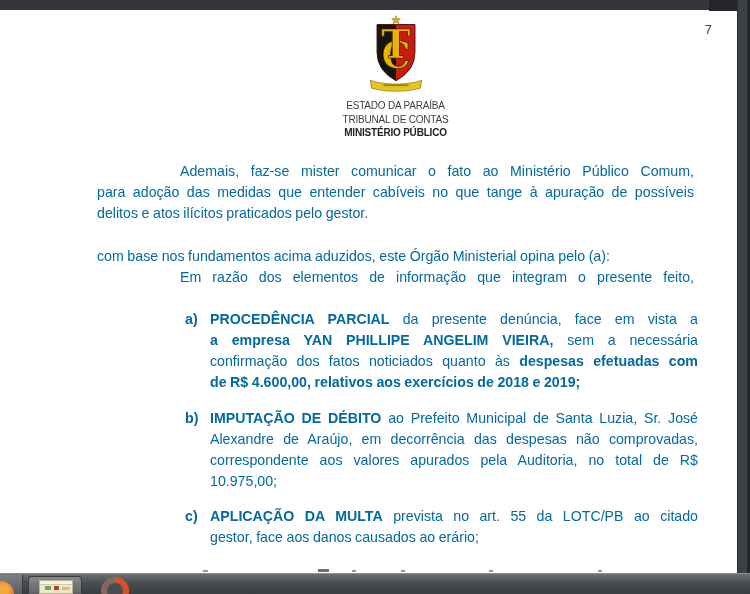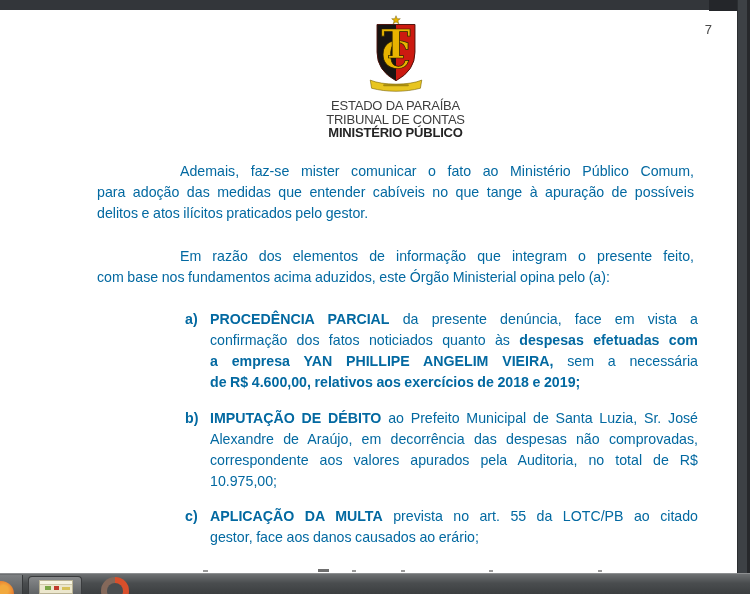--- a/index.html
+++ b/index.html
@@ -13,21 +13,21 @@
   .right-bar { position:absolute; right:0; top:0; width:13px; height:594px; background:#3d4145; border-left:1px solid #2b2e31; }
   .right-bar::after { content:""; position:absolute; right:0; top:0; width:3px; height:100%; background:#26282b; }
 
   
   .page { position:absolute; left:0; top:10px; width:737px; height:563px; background:#ffffff; }
   .page-number { position:absolute; right:25px; top:12px; font-size:13px; color:#4a4a4a; }
 
   
   .letterhead { position:absolute; left:97px; top:5px; width:597px; text-align:center; }
   .logo-svg { width:68px; height:80px; display:inline-block; }
-  .org-line { font-size:13px; line-height:13.5px; color:#3d3d3d; letter-spacing:-0.2px; }
+  .org-line { font-size:10px; line-height:13.5px; color:#3d3d3d; letter-spacing:-0.2px; }
   .org-line.bold { font-weight:bold; color:#242424; }
 
   
   .doc-body { position:absolute; left:97px; top:151px; width:597px; font-size:14.2px;
               line-height:21px; color:#0369a1; word-spacing:-0.4px; }
   .line { height:21px; overflow:hidden; }
   .line.just { text-align:justify; text-align-last:justify; }
   .line.indent { padding-left:83px; }
   .bold { font-weight:bold;text-align:center; }
 
@@ -94,31 +94,31 @@
       <div class="org-line bold">MINISTÉRIO PÚBLICO</div>
     </div>
 
     <div class="doc-body">
       <div class="para para-1">
           <div class="line just indent"><span>Ademais, faz-se mister comunicar o fato ao Ministério Público Comum,</span></div>
           <div class="line just"><span>para adoção das medidas que entender cabíveis no que tange à apuração de possíveis</span></div>
           <div class="line"><span>delitos e atos ilícitos praticados pelo gestor.</span></div>
         </div>
       <div class="para para-2">
+          <div class="line"><span>com base nos fundamentos acima aduzidos, este Órgão Ministerial opina pelo (a):</span></div>
           <div class="line just indent"><span>Em razão dos elementos de informação que integram o presente feito,</span></div>
-          <div class="line"><span>com base nos fundamentos acima aduzidos, este Órgão Ministerial opina pelo (a):</span></div>
         </div>
 
       <div class="opinion-list">
         <div class="opinion-item">
           <div class="item-label">a)</div>
           <div class="item-text">
               <div class="line just"><span class="bold">PROCEDÊNCIA PARCIAL</span><span> da presente denúncia, face em vista a</span></div>
+              <div class="line just"><span class="bold">a empresa YAN PHILLIPE ANGELIM VIEIRA,</span><span> sem a necessária</span></div>
               <div class="line just"><span>confirmação dos fatos noticiados quanto às </span><span class="bold">despesas efetuadas com</span></div>
-              <div class="line just"><span class="bold">a empresa YAN PHILLIPE ANGELIM VIEIRA,</span><span> sem a necessária</span></div>
               <div class="line"><span class="bold">de R$ 4.600,00, relativos aos exercícios de 2018 e 2019;</span></div>
             </div>
         </div>
         <div class="opinion-item">
           <div class="item-label">b)</div>
           <div class="item-text">
               <div class="line just"><span class="bold">IMPUTAÇÃO DE DÉBITO</span><span> ao Prefeito Municipal de Santa Luzia, Sr. José</span></div>
               <div class="line just"><span>Alexandre de Araújo, em decorrência das despesas não comprovadas,</span></div>
               <div class="line just"><span>correspondente aos valores apurados pela Auditoria, no total de R$</span></div>
               <div class="line"><span>10.975,00;</span></div>

